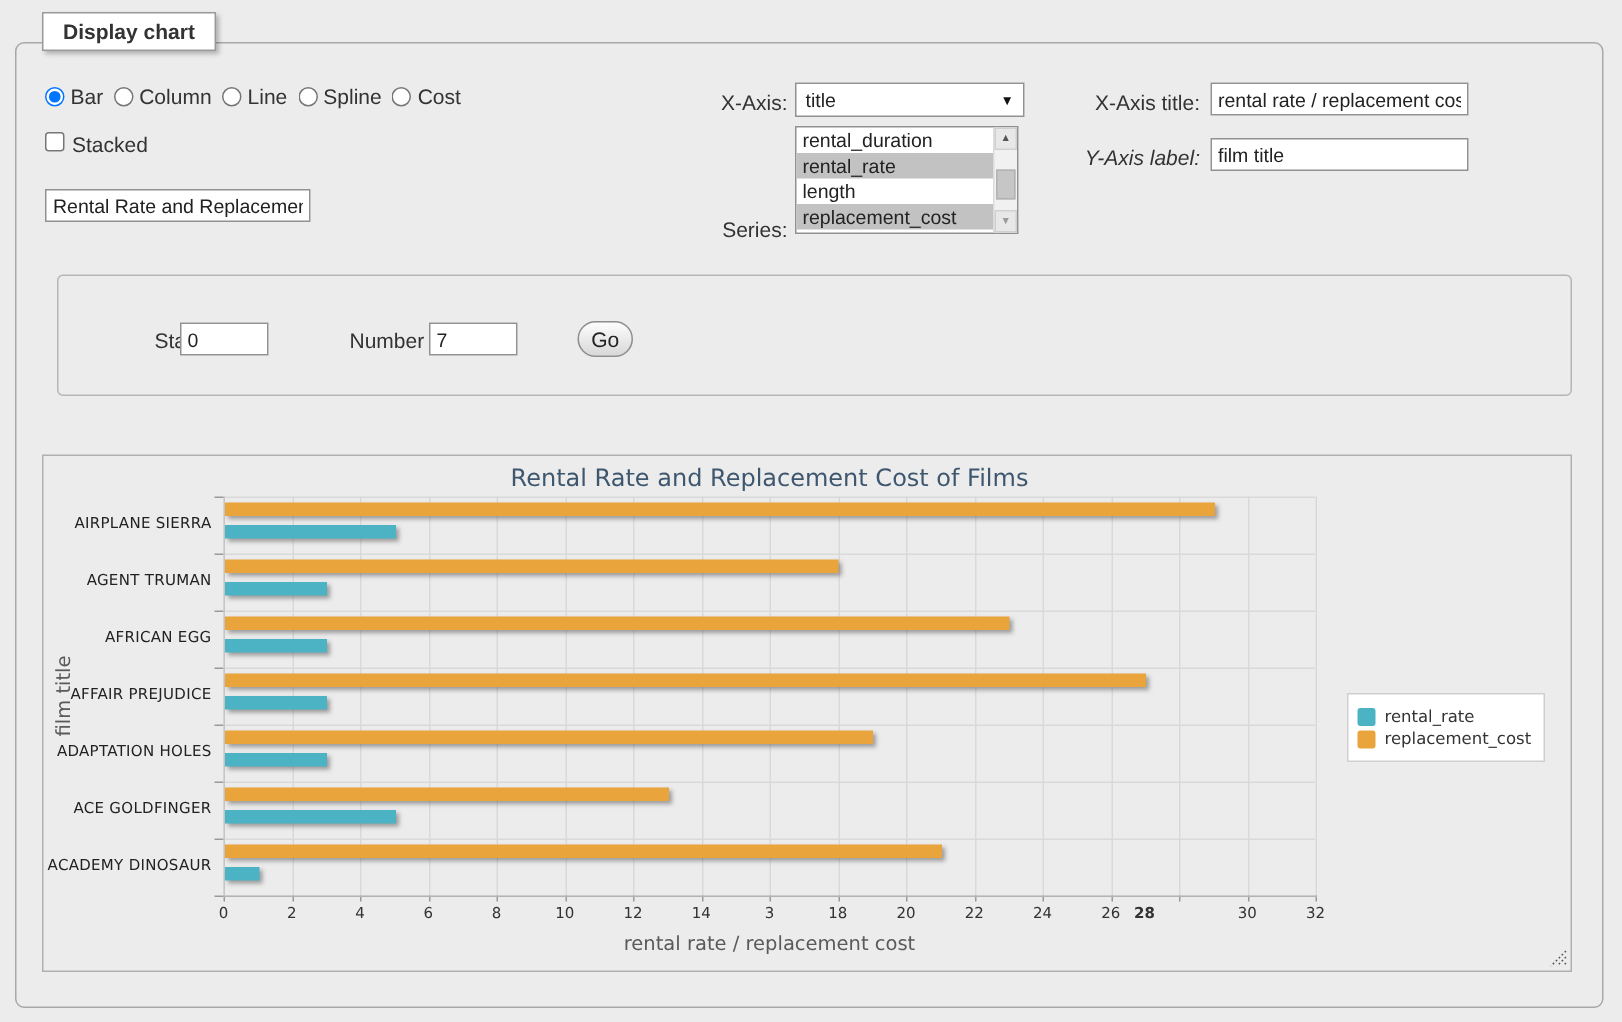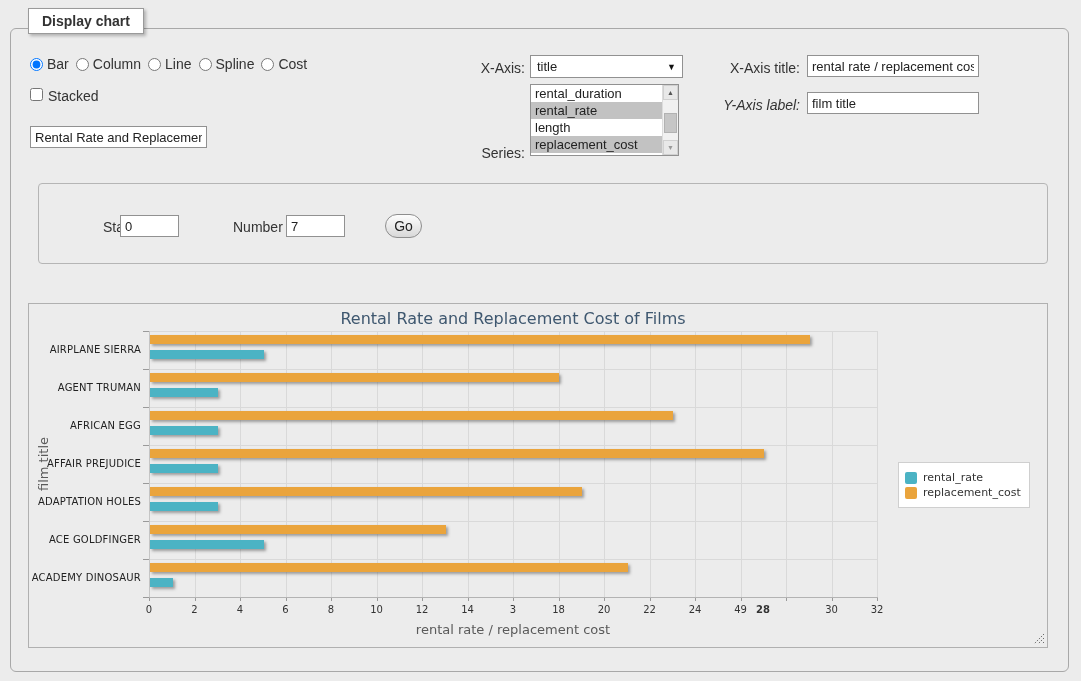--- a/index.html
+++ b/index.html
@@ -213,21 +213,21 @@
       <div class="xtick" style="left: 575px; top: 293px;"></div>
       <div class="xtick-label" style="left: 560px; top: 300px;">20</div>
       <div class="gridline-v" style="left: 620.5px; top: 27px; height: 266px;"></div>
       <div class="xtick" style="left: 620.5px; top: 293px;"></div>
       <div class="xtick-label" style="left: 605.5px; top: 300px;">22</div>
       <div class="gridline-v" style="left: 666px; top: 27px; height: 266px;"></div>
       <div class="xtick" style="left: 666px; top: 293px;"></div>
       <div class="xtick-label" style="left: 651px; top: 300px;">24</div>
       <div class="gridline-v" style="left: 711.5px; top: 27px; height: 266px;"></div>
       <div class="xtick" style="left: 711.5px; top: 293px;"></div>
-      <div class="xtick-label" style="left: 696.5px; top: 300px;">49</div>
+      <div class="xtick-label" style="left: 696.5px; top: 300px;">26</div>
       <div class="gridline-v" style="left: 757px; top: 27px; height: 266px;"></div>
       <div class="xtick" style="left: 757px; top: 293px;"></div>
       <div class="xtick-label" style="left: 719px; top: 300px; font-weight: bold;">28</div>
       <div class="gridline-v" style="left: 802.5px; top: 27px; height: 266px;"></div>
       <div class="xtick" style="left: 802.5px; top: 293px;"></div>
       <div class="xtick-label" style="left: 787.5px; top: 300px;">30</div>
       <div class="gridline-v" style="left: 848px; top: 27px; height: 266px;"></div>
       <div class="xtick" style="left: 848px; top: 293px;"></div>
       <div class="xtick-label" style="left: 833px; top: 300px;">32</div>
       <div class="gridline-h" style="left: 120px; top: 27px; width: 728px;"></div>

